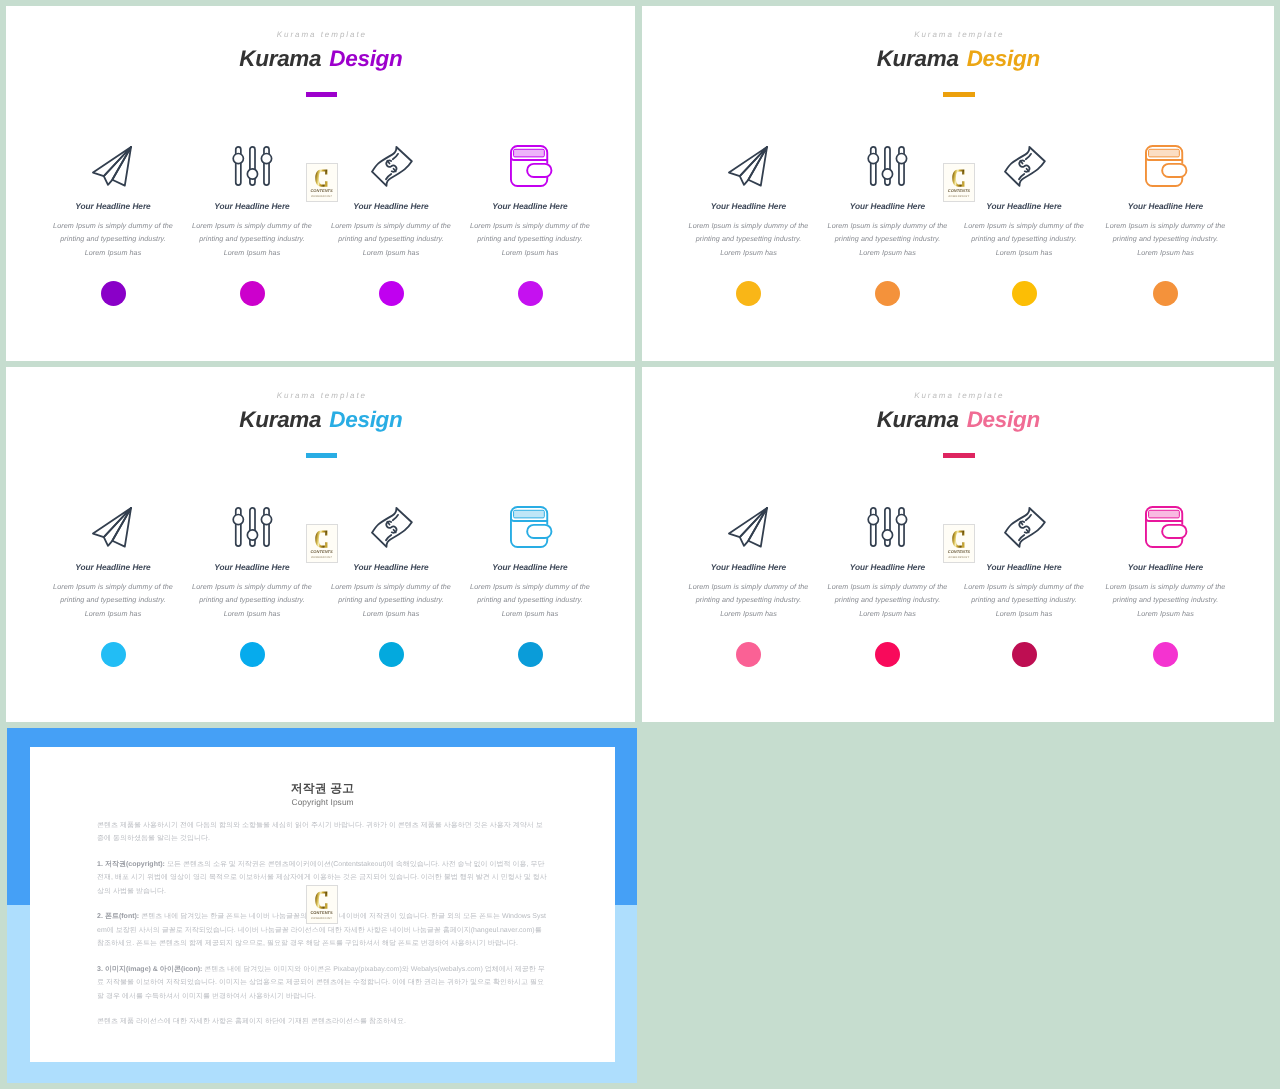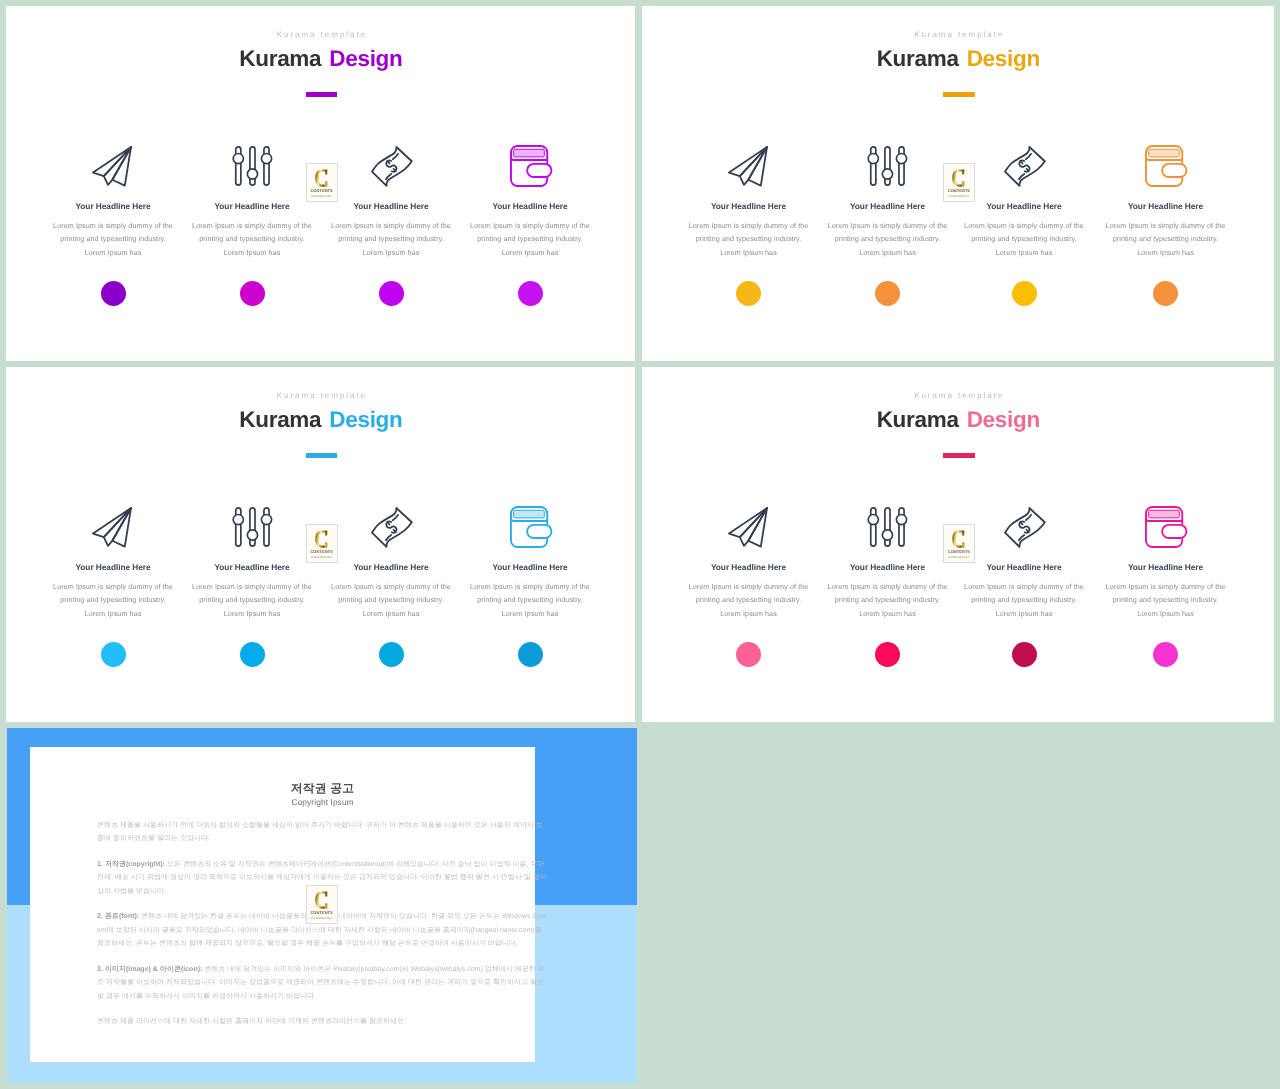--- a/index.html
+++ b/index.html
@@ -1,21 +1,21 @@
 <!DOCTYPE html>
 <html><head>
 <meta charset="utf-8">
 <title>Kurama Design</title>
 <style>
   html,body{margin:0;padding:0;}
   body{width:1280px;height:1089px;background:#c6ddcf;
        font-family:"Liberation Sans",sans-serif;overflow:hidden;
        -webkit-font-smoothing:antialiased;text-rendering:geometricPrecision;}
   .page{position:relative;width:1280px;height:1089px;}
-  .slide{position:absolute;background:#ffffff;overflow:hidden;}
+  .slide{position:absolute;background:#ffffff;overflow:hidden;font-style:italic;}
   .s1{left:6px;top:6px;width:628.8px;height:355px;}
   .s2{left:642px;top:6px;width:631.5px;height:355px;}
   .s3{left:6px;top:367px;width:628.8px;height:355px;}
   .s4{left:642px;top:367px;width:631.5px;height:355px;}
 
   .eyebrow{position:absolute;left:3px;right:0;top:24px;text-align:center;
     font-size:8.0px;letter-spacing:1.95px;color:#bdbdbd;font-weight:400;line-height:9px;}
   .title{position:absolute;left:1px;right:0;top:39px;text-align:center;
     font-size:22.5px;font-weight:700;color:#333333;letter-spacing:-0.3px;
     line-height:28px;white-space:nowrap;}
@@ -34,21 +34,21 @@
       background:#fffdf6;box-sizing:border-box;
       display:flex;flex-direction:column;align-items:center;}
   .wm .cl{margin-top:3.6px;height:20.2px;line-height:0;}
   .wm .cl svg{display:block;}
   .wm .nm{font-size:4.0px;font-weight:700;color:#6f6042;letter-spacing:0.05px;margin-top:1.4px;line-height:4.7px;}
   .wm .sb{font-size:2.6px;font-weight:700;color:#a99c80;letter-spacing:0.32px;margin-top:1.0px;line-height:3px;}
 
   
   .s5{position:absolute;left:7px;top:728px;width:630px;height:355px;background:#45a0f6;}
   .s5 .lightband{position:absolute;left:0;top:176.5px;width:630px;height:178.5px;background:#aedefd;}
-  .s5 .sheet{position:absolute;left:22.5px;top:19.2px;width:505px;height:315px;background:#fff;}
+  .s5 .sheet{position:absolute;left:22.5px;top:19.2px;width:585px;height:315px;background:#fff;}
   .cw{position:absolute;left:67.6px;top:36.3px;width:451px;}
   .ct{text-align:center;font-size:11.8px;font-weight:700;color:#4d4d4d;letter-spacing:0.2px;line-height:11.5px;}
   .cs{text-align:center;font-size:8.4px;color:#737373;margin-top:2px;letter-spacing:0.08px;line-height:10px;}
   .cp{font-size:7px;line-height:13.5px;color:#b9bcc1;margin-top:11.9px;text-align:left;
       letter-spacing:0.01px;word-break:break-all;}
   .cp b{color:#9a9da4;font-weight:700;}
   .s5 .wm{left:298.6px;top:157.1px;}
 
 </style>
 </head>

